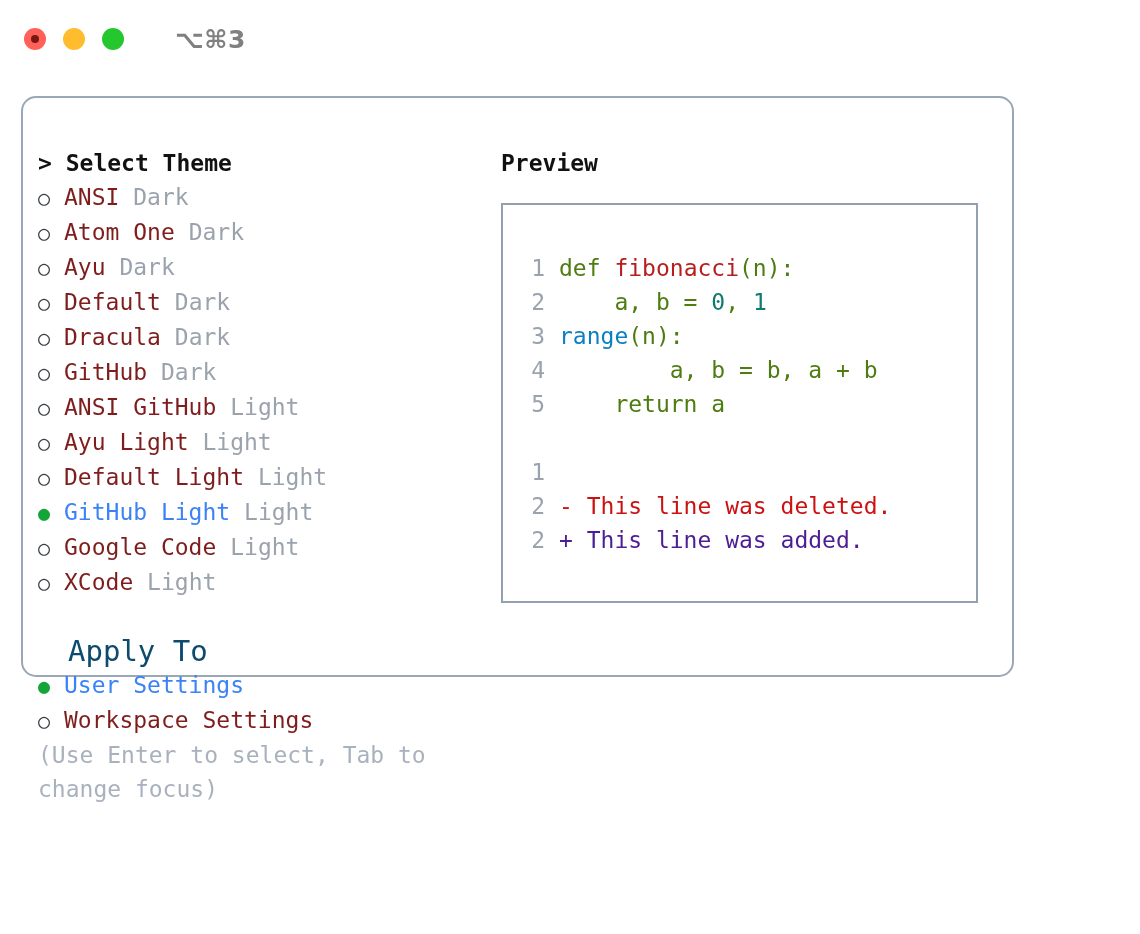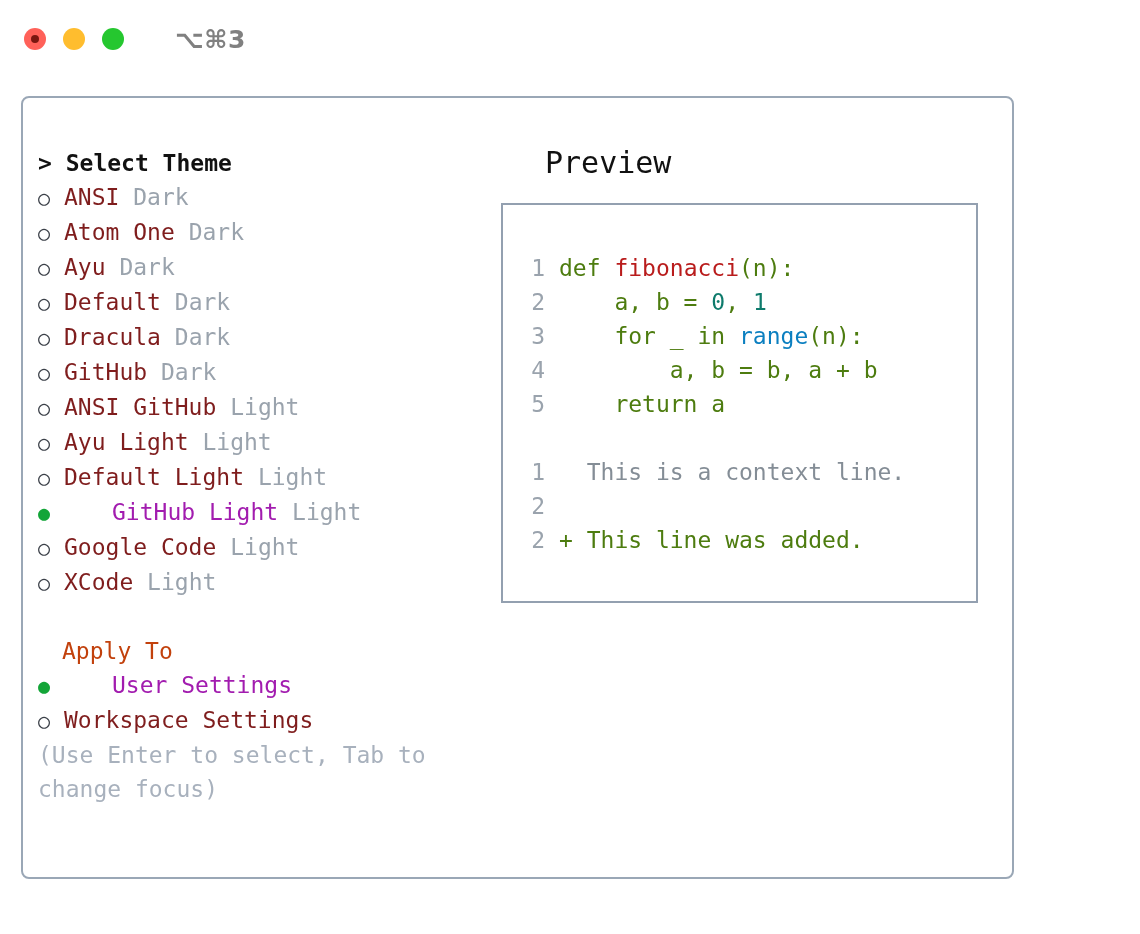--- a/index.html
+++ b/index.html
@@ -52,23 +52,23 @@
     font-weight: 700;
     letter-spacing: 0.5px;
     line-height: 1;
     font-family: "DejaVu Sans", "Liberation Sans", sans-serif;
   }
 
   
   .panel {
     position: absolute;
     left: 21px; top: 96px;
-    width: 993px; height: 783px;
+    width: 993px; height: 581px;
     border: 2px solid #9aa7b6;
-    border-radius: 8px;
+    border-radius: 15px;
     background: #ffffff;
   }
 
   .panel-inner {
     position: absolute;
     left: 0; top: 0;
     width: 100%; height: 100%;
   }
 
   
@@ -94,52 +94,51 @@
     white-space: pre;
   }
   .bullet {
     width: 26px;
     flex: 0 0 26px;
     font-size: 20px;
     color: #3a3f47;
   }
   .bullet.on { color: #13a538; }
   .opt-name { color: #7f1d1d; }
-  .opt-row.selected .opt-name { color: #a21caf; margin-left: 48px; }
+  .opt-row.selected .opt-name { color: #3b82f6; }
   .opt-variant { color: #9aa3ad; }
 
   .apply-head {
-    font-size: 23px;
-    color: #c2410c;
-    line-height: 34px;
-    margin-left: 24px;
+    font-size: 29px;
+    color: #0c4a6e;
+    line-height: 34px;
+    margin-left: 30px;
     white-space: pre;
   }
 
   .spacer-lg { height: 34px; }
 
   .hint {
     font-size: 23px;
     line-height: 34px;
     color: #a8b1bd;
     width: 410px;
   }
 
   
   .right-col {
     position: absolute;
     left: 478px; top: 48px;
     width: 500px;
   }
   .preview-head {
-    font-size: 30px;
-    font-weight: 400;
+    font-size: 23px;
+    font-weight: 700;
     color: #111111;
     line-height: 34px;
-    margin-left: 44px;
   }
   .preview-box {
     margin-top: 23px;
     width: 477px;
     height: 400px;
     border: 2px solid #93a0b0;
     background: #ffffff;
     padding: 46px 0 0 16px;
   }
   .code-line {
@@ -158,21 +157,21 @@
     margin-right: 14px;
   }
   .code-text { white-space: pre; }
   .tok-plain { color: #4d7c0f; }
   .tok-fn    { color: #b91c1c; }
   .tok-kw    { color: #0b7fc0; }
   .tok-num   { color: #0e7b6c; }
   .blank-line { height: 34px; }
   .diff-ctx { color: #848d96; }
   .diff-del { color: #cc1111; }
-  .diff-add { color: #4d7c0f; }
+  .diff-add { color: #4c1d95; }
 </style>
 </head>
 <body>
 
 <div id="root">
 
   <div class="titlebar">
     <div class="lights">
       <span class="light red"></span>
       <span class="light yellow"></span>
@@ -308,46 +307,46 @@
               <span class="code-text tok-plain">def </span><span class="code-text tok-fn">fibonacci</span><span class="code-text tok-plain">(n):</span>
             </div>
 
             <div class="code-line">
               <span class="lineno">2</span>
               <span class="code-text tok-plain">    a, b = </span><span class="code-text tok-num">0</span><span class="code-text tok-plain">, </span><span class="code-text tok-num">1</span>
             </div>
 
             <div class="code-line">
               <span class="lineno">3</span>
-              <span class="code-text tok-plain">    for _ in </span><span class="code-text tok-kw">range</span><span class="code-text tok-plain">(n):</span>
+              <span class="code-text tok-kw">range</span><span class="code-text tok-plain">(n):</span>
             </div>
 
             <div class="code-line">
               <span class="lineno">4</span>
               <span class="code-text tok-plain">        a, b = b, a + b</span>
             </div>
 
             <div class="code-line">
               <span class="lineno">5</span>
               <span class="code-text tok-plain">    return a</span>
             </div>
 
           </div>
 
           <div class="blank-line"></div>
 
           <div>
 
             <div class="code-line">
               <span class="lineno">1</span>
-              <span class="code-text diff-ctx">  This is a context line.</span>
             </div>
 
             <div class="code-line">
               <span class="lineno">2</span>
+              <span class="code-text diff-del">- This line was deleted.</span>
             </div>
 
             <div class="code-line">
               <span class="lineno">2</span>
               <span class="code-text diff-add">+ This line was added.</span>
             </div>
 
           </div>
 
         </div>

